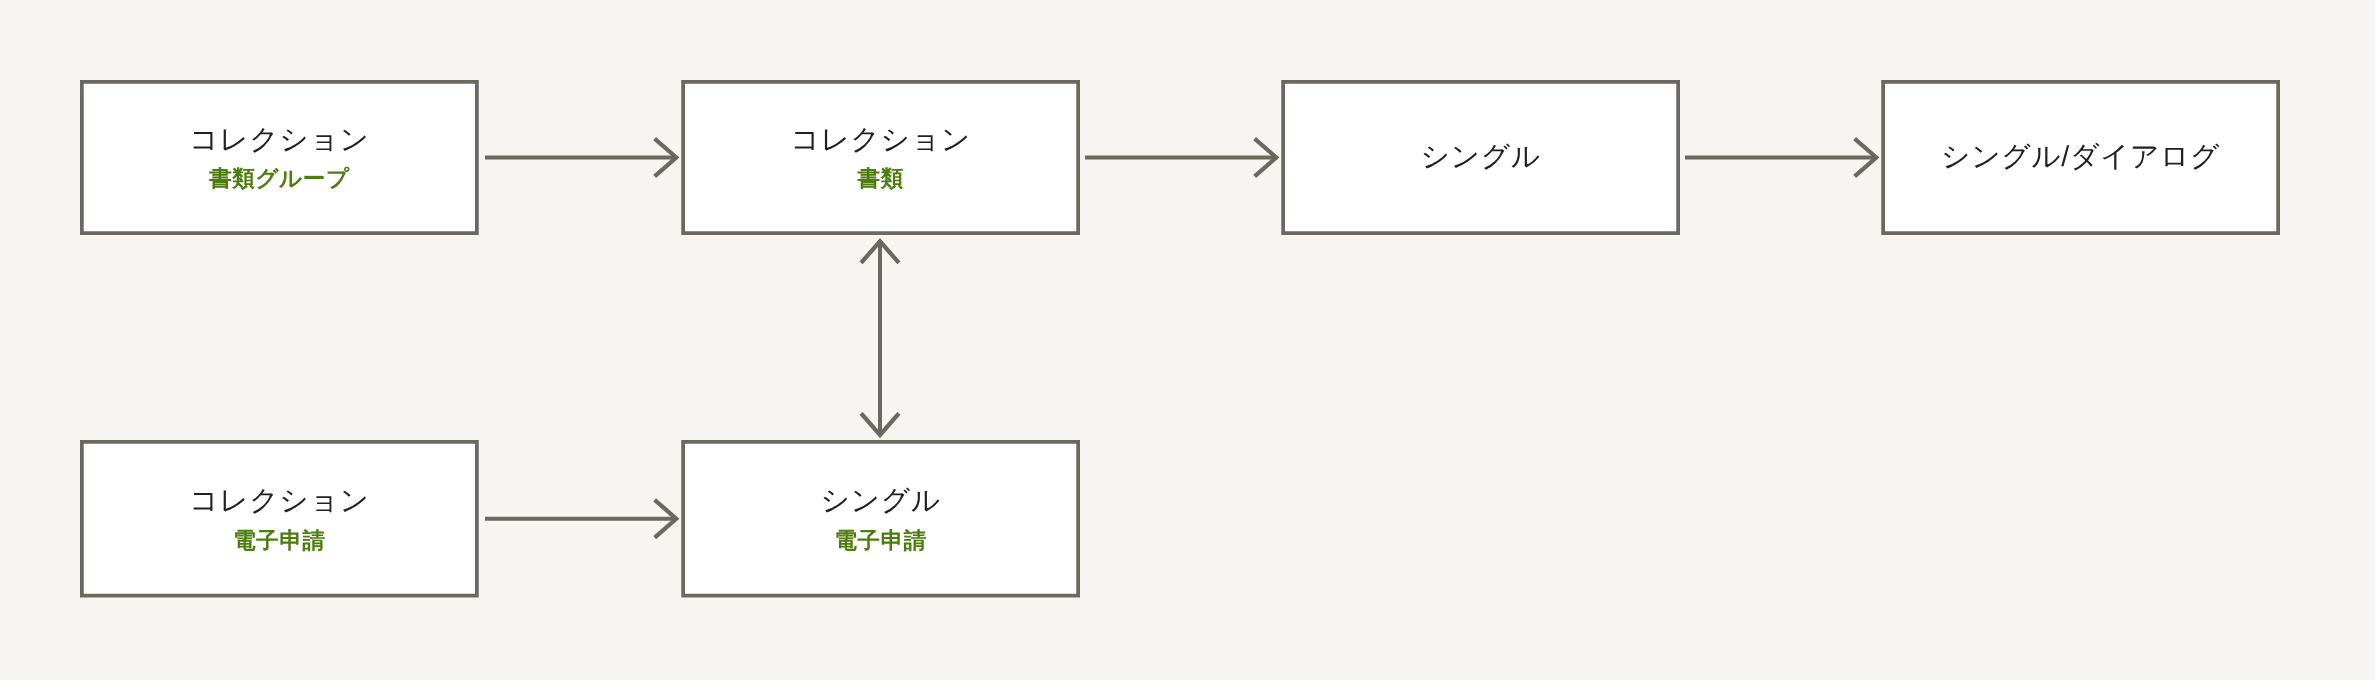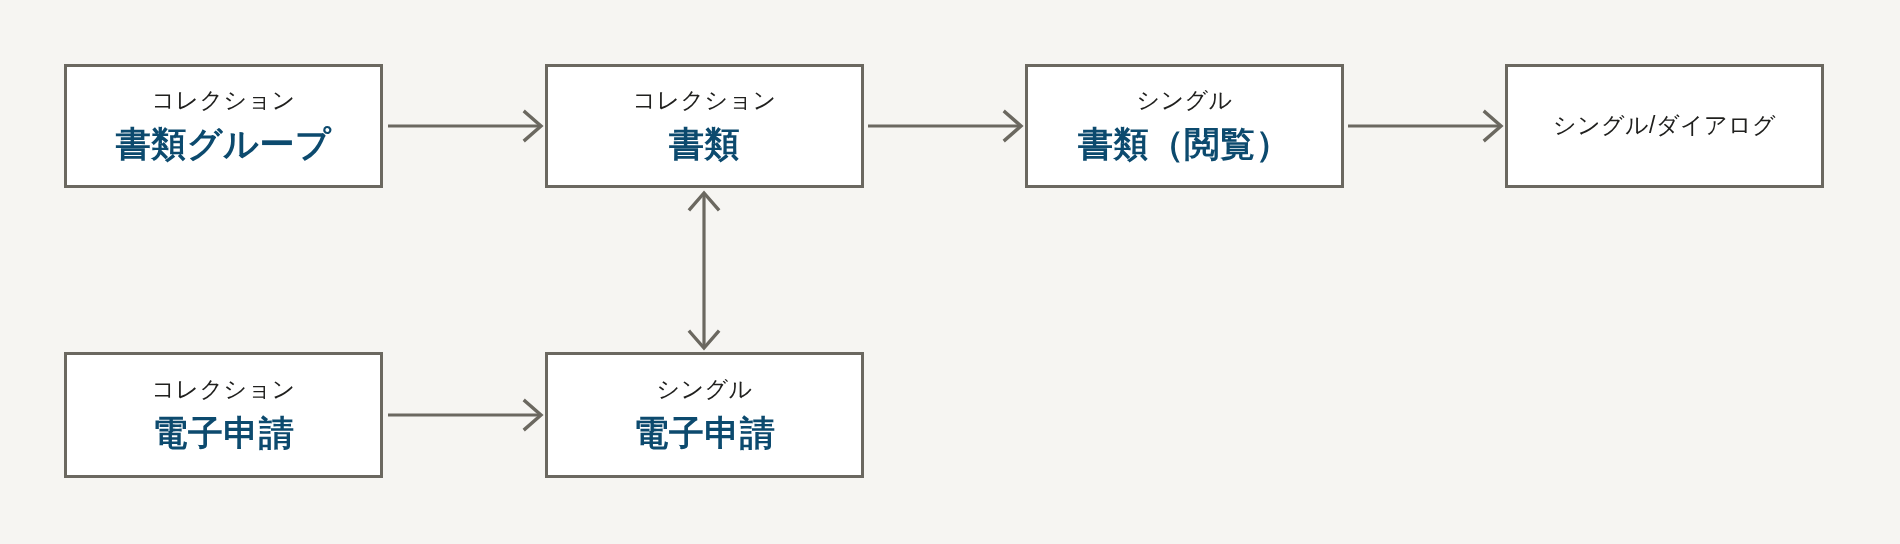--- a/index.html
+++ b/index.html
@@ -31,23 +31,23 @@
   }
   .node-kind {
     font-size: 23px;
     font-weight: 400;
     color: #20201e;
     line-height: 1.35;
     letter-spacing: 0.5px;
     white-space: nowrap;
   }
   .node-title {
-    font-size: 35px;
+    font-size: 18px;
     font-weight: 700;
-    color: #0c4a6e;
+    color: #4d7c0f;
     line-height: 1.35;
     letter-spacing: 0.5px;
     white-space: nowrap;
     margin-top: 4px;
   }
   .connector {
     position: absolute;
     overflow: visible;
   }
   .connector svg {
@@ -77,21 +77,20 @@
     <div class="node-title">書類グループ</div>
   </div>
 
   <div class="node-box" style="left:545px; top:64px; width:319px; height:124px;">
     <div class="node-kind">コレクション</div>
     <div class="node-title">書類</div>
   </div>
 
   <div class="node-box" style="left:1025px; top:64px; width:319px; height:124px;">
     <div class="node-kind">シングル</div>
-    <div class="node-title">書類（閲覧）</div>
   </div>
 
   <div class="node-box" style="left:1505px; top:64px; width:319px; height:124px;">
     <div class="node-kind">シングル/ダイアログ</div>
   </div>
 
   <div class="node-box" style="left:64px; top:352px; width:319px; height:126px;">
     <div class="node-kind">コレクション</div>
     <div class="node-title">電子申請</div>
   </div>

